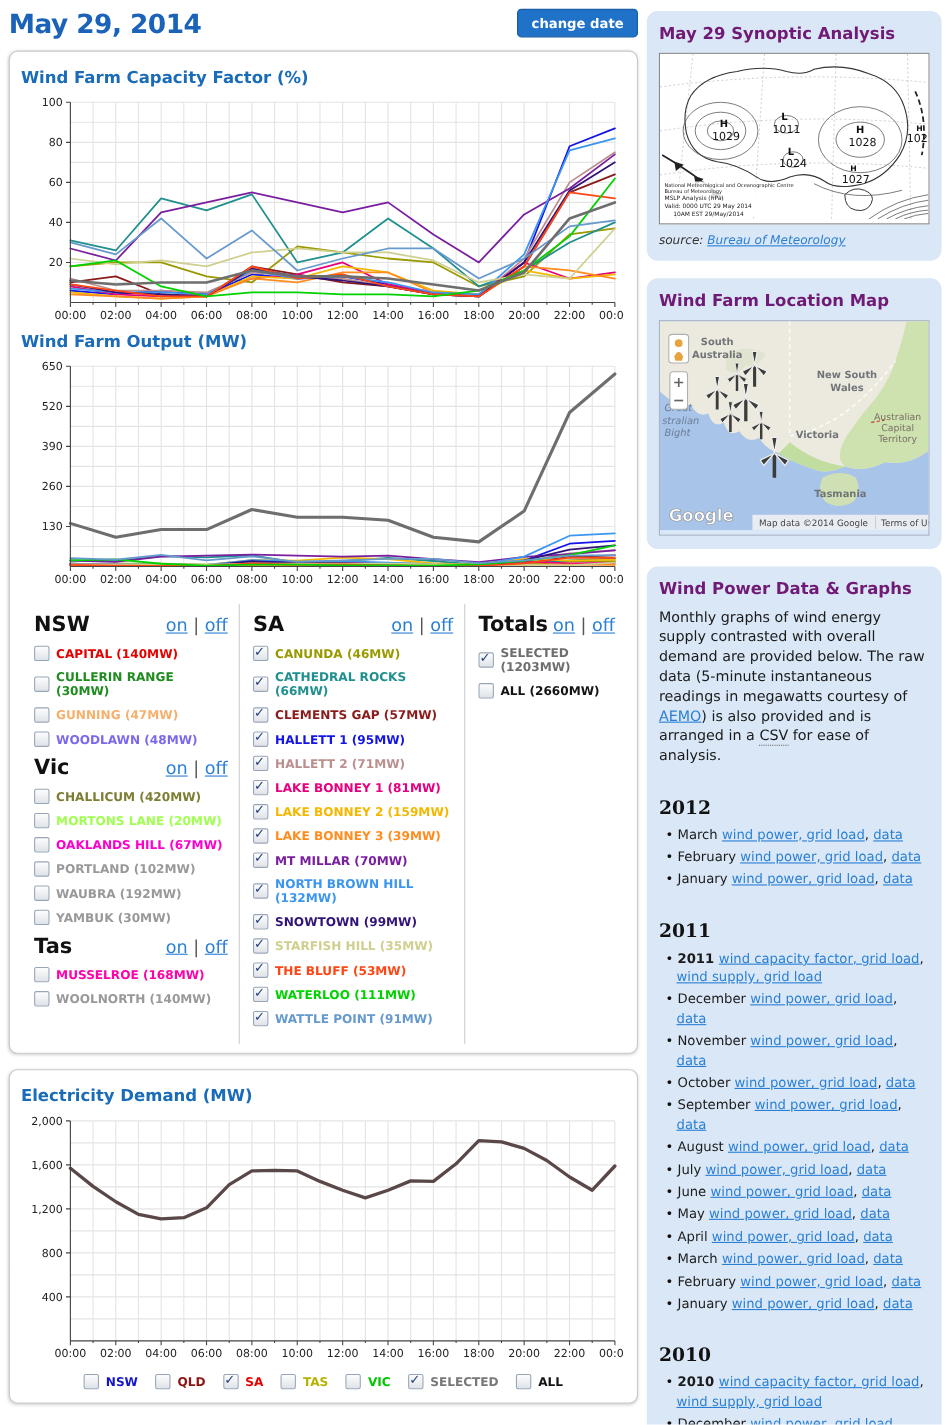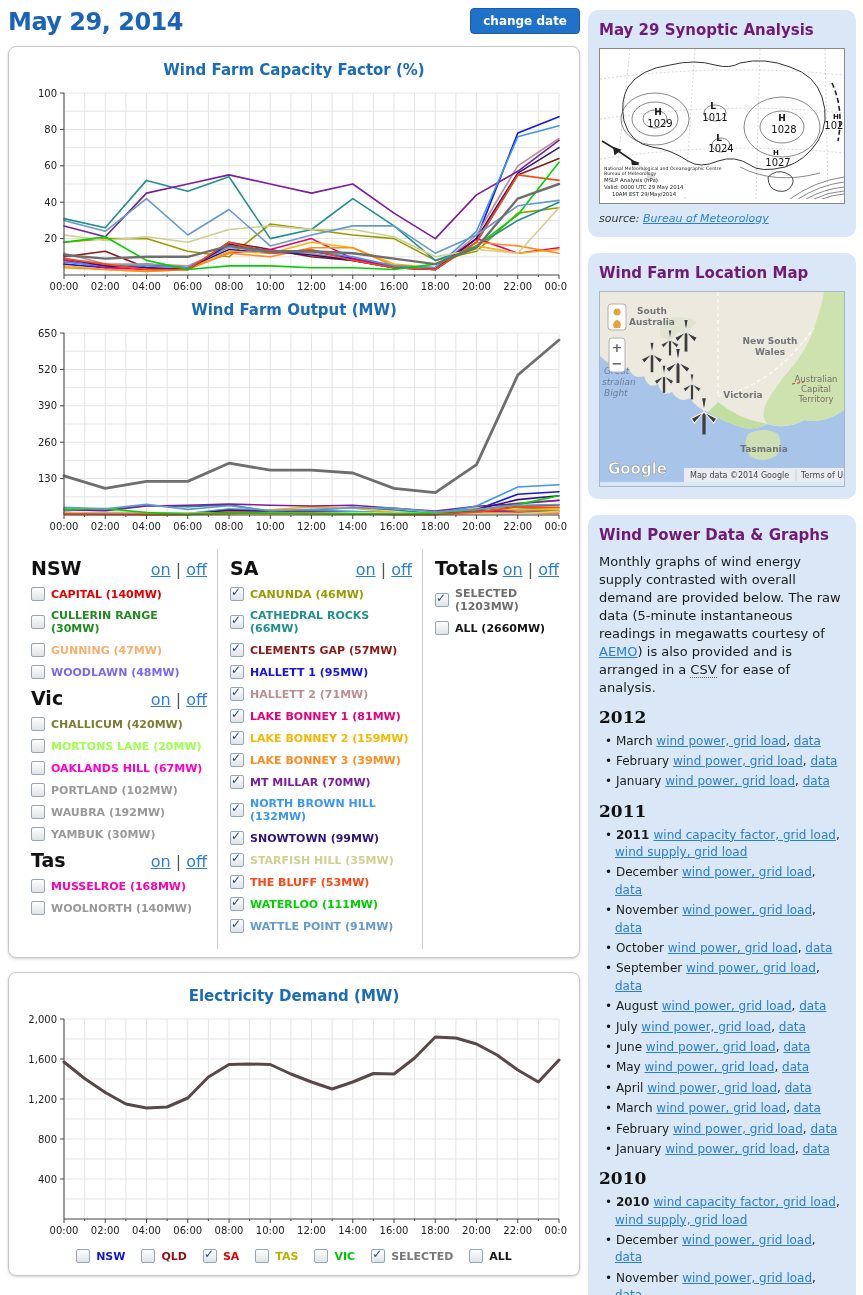--- a/index.html
+++ b/index.html
@@ -12,21 +12,21 @@
   .header-row{display:flex;justify-content:space-between;align-items:flex-start;margin:2px 0 10px 0;}
   h1{margin:0;font-size:24px;color:#1a63b8;letter-spacing:-0.5px;}
   .btn{
     background:#1f72c8;color:#fff;font-weight:bold;font-size:12px;border:1px solid #185ea6;
     border-radius:4px;padding:5px 12px;cursor:pointer;font-family:inherit;
   }
   .panel{
     background:#fff;border:1px solid #c9c9c9;border-radius:8px;box-shadow:0 1px 3px rgba(0,0,0,.18);
     padding:8px 10px;margin-bottom:14px;box-sizing:border-box;width:572px;
   }
-  .chart-title{color:#1a6bb8;font-weight:bold;font-size:15px;text-align:center;margin:6px 0 6px 0;}
+  .chart-title{color:#1a6bb8;font-weight:bold;font-size:15px;text-align:left;margin:6px 0 6px 0;}
   svg.chart{display:block;margin:0 auto;}
   
   .legend{display:flex;margin-top:14px;align-items:stretch;}
   .lcol{padding:0 10px 8px 12px;}
   .lcol+.lcol{border-left:1px solid #ccc;}
   .lcol1{width:176px;}.lcol2{width:182px;}.lcol3{flex:1;}
   .ghead{display:flex;justify-content:space-between;align-items:baseline;margin:8px 0 4px 0;}
   .ghead h3{margin:0;font-size:19px;color:#111;}
   .onoff{font-size:16px;color:#555;}
   .onoff a{color:#2a7fd4;text-decoration:underline;}
@@ -40,21 +40,21 @@
   .controls-row .litem{margin:0;}
   
   .side-box{background:#d9e7f6;border-radius:10px;padding:11px 11px 12px 11px;margin-bottom:16px;}
   .side-box h2{margin:0 0 9px 0;font-size:15px;color:#701a75;}
   .mapframe{background:#fff;border:1px solid #8a8a8a;}
   .source-line{font-size:11px;font-style:italic;color:#333;margin-top:8px;}
   .source-line a{color:#2a7fd4;}
   .intro{font-size:13px;line-height:1.38;margin:0 0 10px 0;color:#1b1b1b;}
   .intro a{color:#2a7fd4;}
   .intro abbr{border-bottom:1px dotted #666;text-decoration:none;}
-  .yr{font-family:"DejaVu Serif","Liberation Serif",serif;font-size:17px;font-weight:bold;margin:10px 0 6px 0;color:#111;}
+  .yr{font-family:"DejaVu Serif","Liberation Serif",serif;font-size:17px;font-weight:bold;margin:28px 0 6px 0;color:#111;}
   ul.mlist{list-style:none;margin:0;padding:0 0 0 4px;}
   ul.mlist li{font-size:12px;line-height:1.45;margin:3px 0;padding-left:12px;text-indent:-10px;color:#1b1b1b;}
   ul.mlist li::before{content:"\2022  ";color:#111;}
   ul.mlist a{color:#2a7fd4;}
   .gmapwrap{border:1px solid #aab6c6;}
 </style>
 </head>
 <body>
 
 <div class="left-col">

